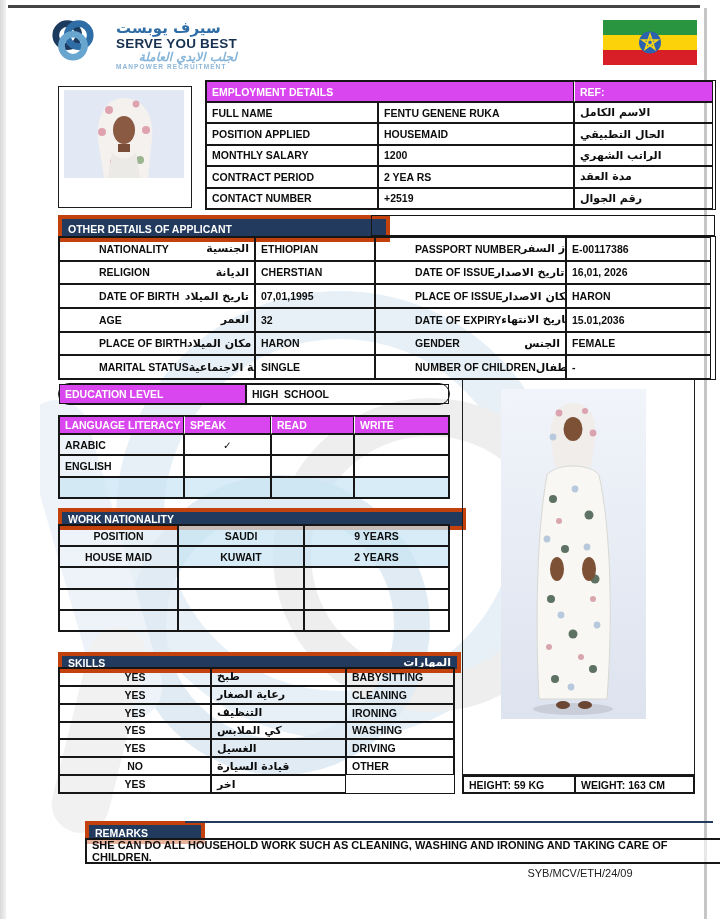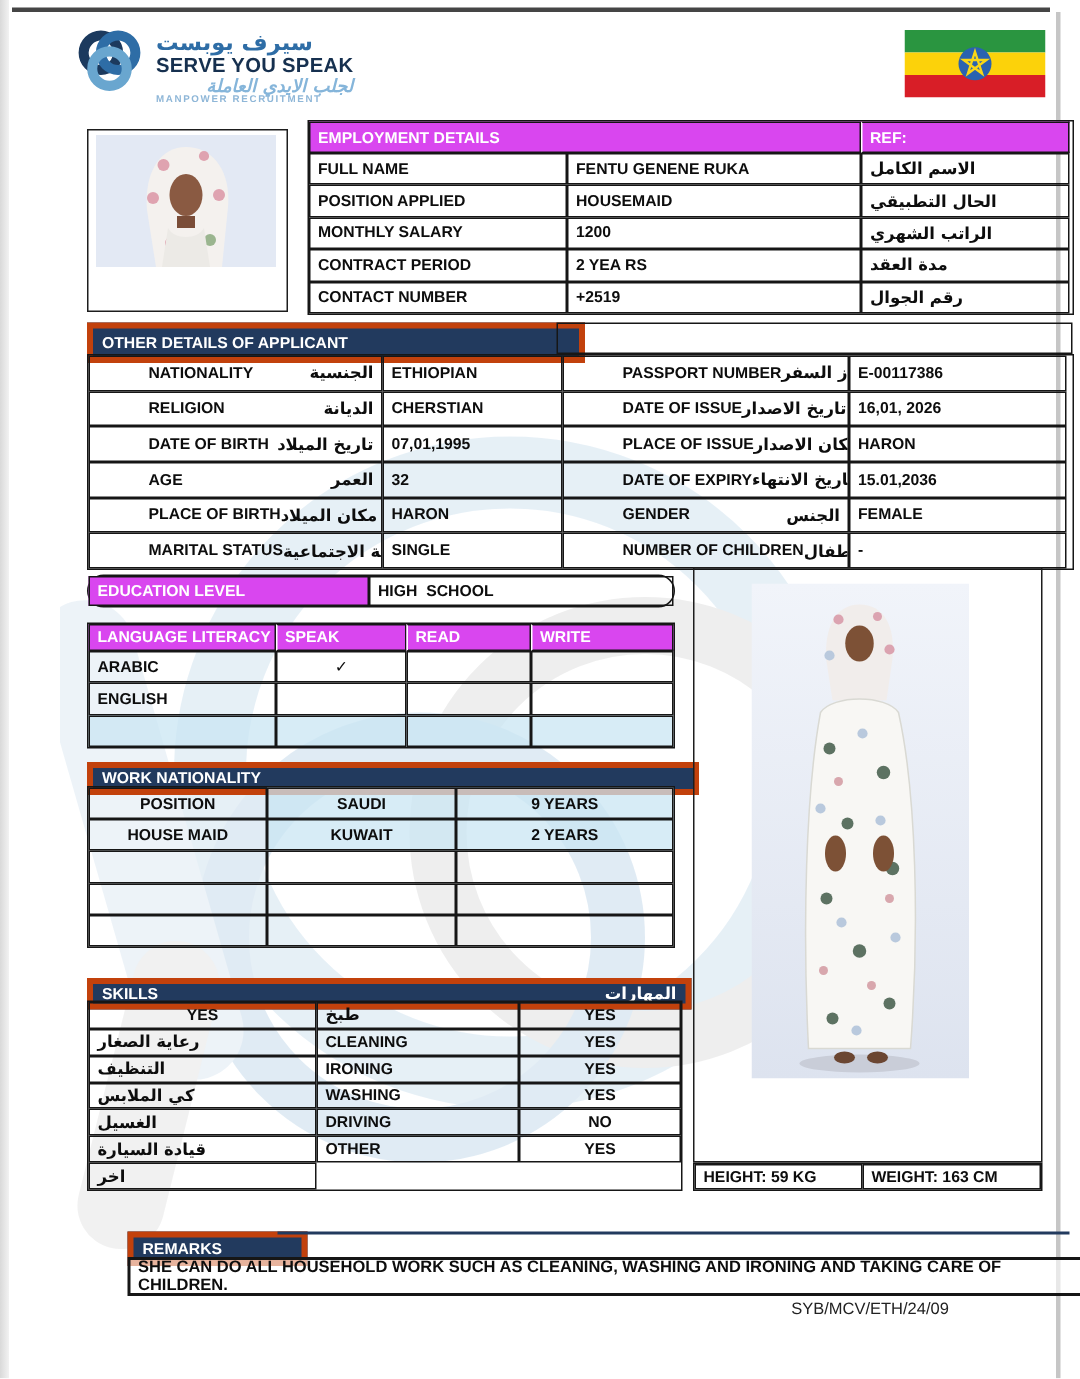--- a/index.html
+++ b/index.html
@@ -18,21 +18,21 @@
   .hd{background:#d946ef;color:#ffffff;}
   .hd.wsep{border-left-color:#ffffff;}
   .ar{justify-content:flex-end;direction:rtl;font-family:"DejaVu Sans",sans-serif;font-size:11px;}
   .ctr{justify-content:center;}
   .split{justify-content:space-between;padding-left:39px;}
   .tint{background:rgba(201,230,243,0.75);}
   .pre{white-space:pre;}
   .bar{position:absolute;z-index:2;background:#223a5e;color:#fff;display:flex;align-items:center;
        padding:0 6px;font-size:10.5px;font-weight:700;border:4px solid #c2410c;}
   
-  .logo{left:50px;top:15px;width:240px;height:62px;display:flex;gap:8px;z-index:2;}
+  .logo{left:50px;top:15px;width:240px;height:62px;display:flex;gap:20px;z-index:2;}
   .logo-text{display:flex;flex-direction:column;justify-content:center;line-height:1.05;}
   .l-ar{color:#2e6da6;font-weight:700;font-size:15px;direction:rtl;text-align:left;font-family:"DejaVu Sans",sans-serif;}
   .l-en{color:#16304f;font-weight:800;font-size:13.5px;letter-spacing:.2px;}
   .l-ar2{color:#85b5da;font-weight:700;font-size:12px;direction:rtl;text-align:right;font-family:"DejaVu Sans",sans-serif;font-style:italic;}
   .l-en2{color:#8fb7d8;font-weight:700;font-size:6.5px;letter-spacing:1.1px;}
   .photo-frame{border:1.5px solid #1d1d1d;z-index:2;background:transparent;}
   .remark-box{left:85px;top:838px;width:626px;height:22px;border:2px solid #161616;display:flex;
               align-items:center;padding:0 5px;font-size:11px;font-weight:700;color:#0d0d0d;z-index:2;background:rgba(255,255,255,.6);}
   .footer{left:470px;top:867px;width:220px;text-align:center;font-size:11px;font-weight:400;color:#222;z-index:2;}
   .wm{left:40px;top:225px;z-index:1;opacity:.5;}
@@ -55,21 +55,21 @@
   </svg>
 
   <div class="abs logo">
     <svg width="46" height="50" viewBox="0 0 48 50">
       <circle cx="18" cy="20" r="12" fill="none" stroke="#1c3a5e" stroke-width="7"></circle>
       <circle cx="30" cy="20" r="12" fill="none" stroke="#2e6da6" stroke-width="7"></circle>
       <circle cx="24" cy="31" r="12" fill="none" stroke="#69a6cf" stroke-width="7"></circle>
     </svg>
     <div class="logo-text">
       <span class="l-ar">سيرف يوبست</span>
-      <span class="l-en">SERVE YOU SPEAK</span>
+      <span class="l-en">SERVE YOU BEST</span>
       <span class="l-ar2">لجلب الايدي العاملة</span>
       <span class="l-en2">MANPOWER RECRUITMENT</span>
     </div>
   </div>
 
   <svg class="abs z2" style="left:603px;top:20px;" width="94" height="45" viewBox="0 0 94 45">
     <rect x="0" y="0" width="94" height="15" fill="#2a9540"></rect>
     <rect x="0" y="15" width="94" height="15" fill="#fcd20a"></rect>
     <rect x="0" y="30" width="94" height="15" fill="#d81e27"></rect>
     <circle cx="47" cy="22.5" r="11" fill="#2a62b0"></circle>
@@ -240,20 +240,21 @@
   </div>
 
   <div class="bar split" style="left:58px;top:652px;width:383px;height:13px;justify-content:space-between;">
     <span>SKILLS</span>
     <span class="ar">المهارات</span>
   </div>
   <div class="t" style="left:58px;top:667px;width:395px;height:125px;grid-template-columns:152px 135px 108px;grid-template-rows:repeat(7,1fr);">
     <div class="c ctr">YES</div>
     <div class="c ar">طبخ</div>
 
+    <div class="c">BABYSITTING</div>
     <div class="c ctr">YES</div>
     <div class="c ar">رعاية الصغار</div>
 
     <div class="c">CLEANING</div>
     <div class="c ctr">YES</div>
     <div class="c ar">التنظيف</div>
 
     <div class="c">IRONING</div>
     <div class="c ctr">YES</div>
     <div class="c ar">كي الملابس</div>

